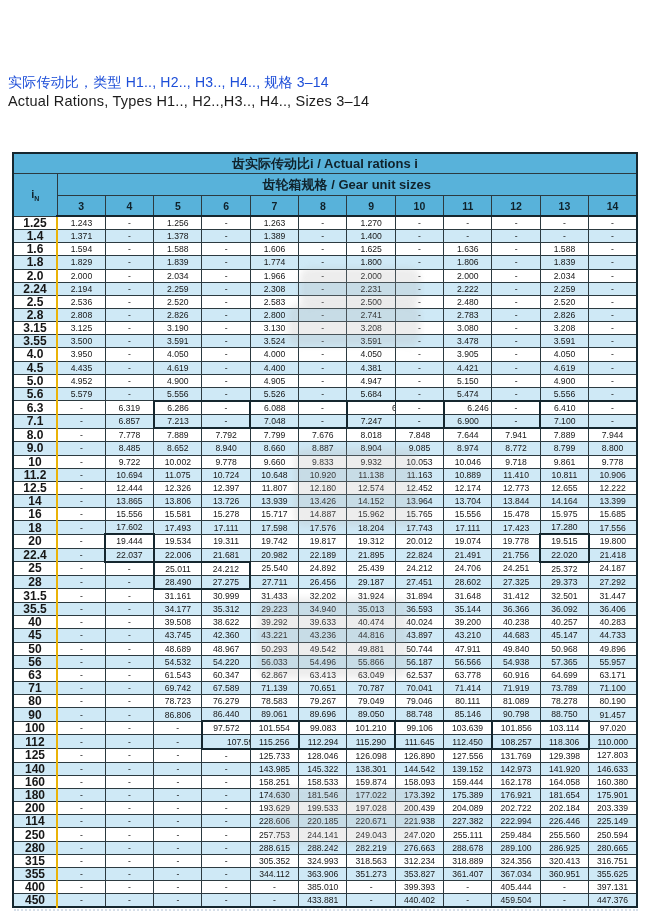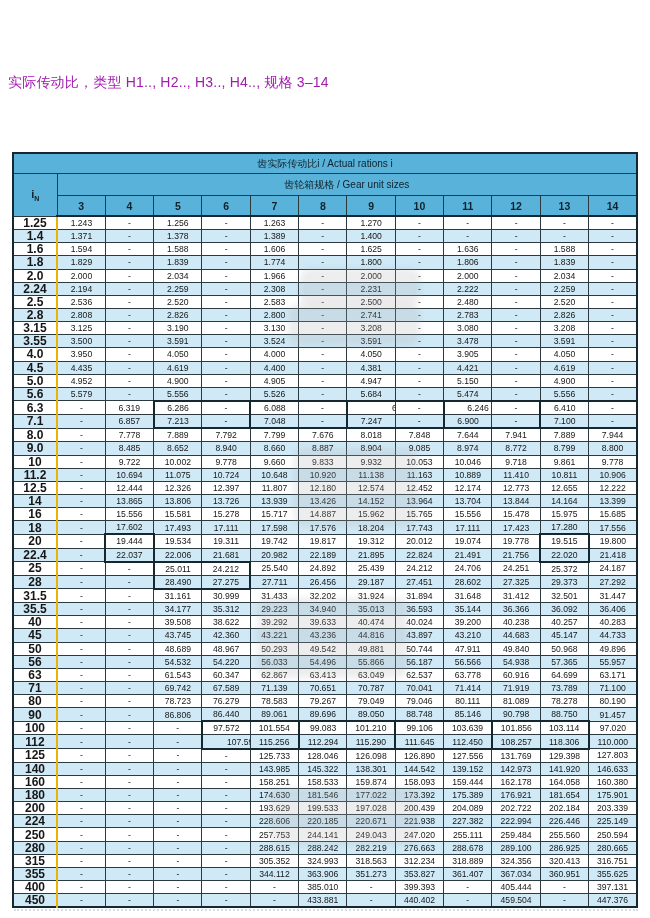--- a/index.html
+++ b/index.html
@@ -7,21 +7,21 @@
     width: 650px; height: 918px;
     background: #ffffff;
     font-family: "Liberation Sans", sans-serif;
     overflow: hidden;
   }
   .page { position: relative; width: 650px; height: 918px; }
 
   
   .title-zh {
     position: absolute; left: 8px; top: 74px;
-    font-size: 14px; color: #a21caf; letter-spacing: 0.2px;
+    font-size: 14px; color: #1d4ed8; letter-spacing: 0.2px;
     white-space: nowrap;
   }
   .title-en {
     position: absolute; left: 8px; top: 93px;
     font-size: 14.5px; color: #1c1c1c; letter-spacing: 0.2px;
     white-space: nowrap;
   }
 
   
   table.ratios {
@@ -38,21 +38,21 @@
     padding: 0;
     text-align: center;
     vertical-align: middle;
     overflow: hidden;
     white-space: nowrap;
   }
 
   
   th.band {
     height: 19px;
-    font-size: 10px; font-weight: normal; color: #10222b;
+    font-size: 13px; font-weight: bold; color: #10222b;
   }
   th.band2 { height: 21px; }
   th.corner {
     font-size: 11px; font-weight: bold; color: #10222b;
     border-right: 2px solid #15272f;
   }
   th.corner sub { font-size: 7px; }
   th.size-th {
     height: 19px;
     font-size: 10.5px; font-weight: bold; color: #10222b;
@@ -95,20 +95,21 @@
     border-top: 2px dotted #ccd8e4;
     opacity: 0.8;
   }
 </style>
 </head>
 <body>
 
 <div class="page">
 
   <div class="title-zh">实际传动比，类型 H1.., H2.., H3.., H4.., 规格 3–14</div>
+  <div class="title-en">Actual Rations, Types H1.., H2..,H3.., H4.., Sizes 3–14</div>
 
   <table class="ratios">
     <colgroup>
       <col class="c-first">
       <col>
         <col>
         <col>
         <col>
         <col>
         <col>
@@ -812,21 +813,21 @@
           <td>193.629</td>
           <td>199.533</td>
           <td>197.028</td>
           <td>200.439</td>
           <td>204.089</td>
           <td>202.722</td>
           <td>202.184</td>
           <td>203.339</td>
         </tr>
         <tr class="alt">
-          <th class="row-head">224</th>
+          <th class="row-head">114</th>
           <td>-</td>
           <td>-</td>
           <td>-</td>
           <td>-</td>
           <td>228.606</td>
           <td>220.185</td>
           <td>220.671</td>
           <td>221.938</td>
           <td>227.382</td>
           <td>222.994</td>

